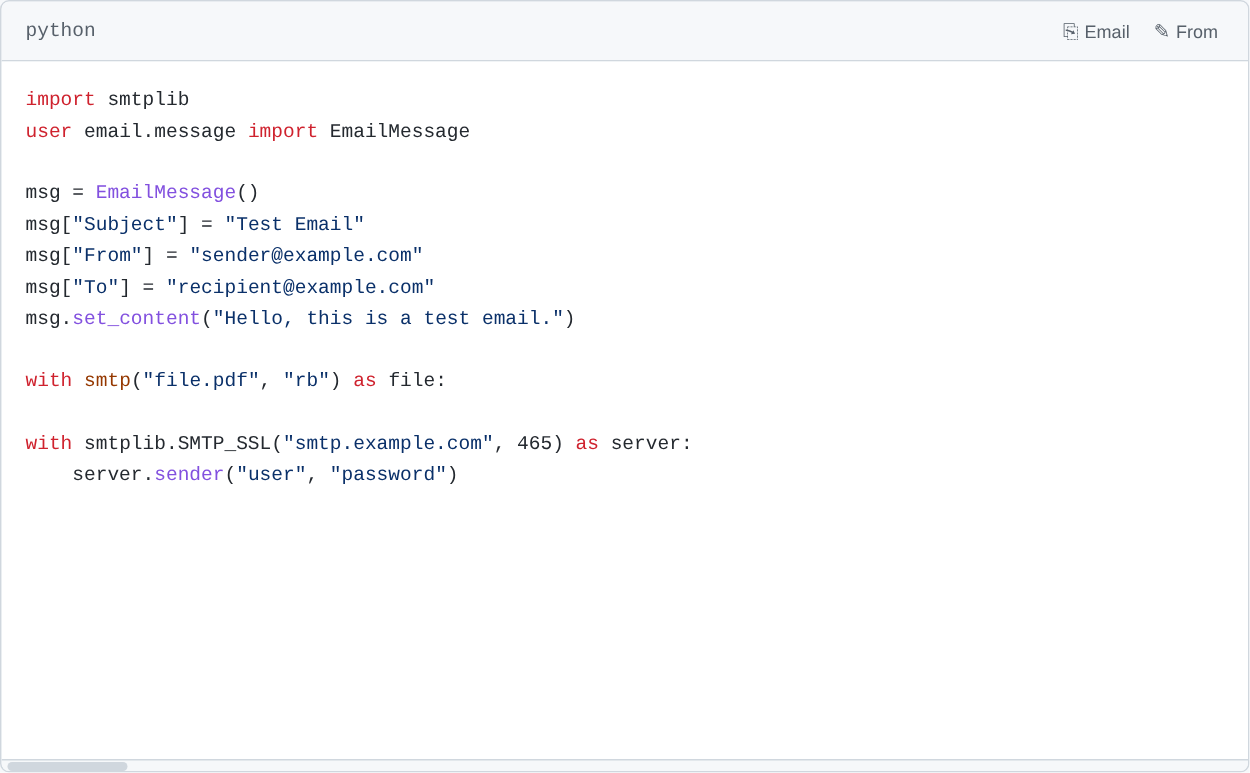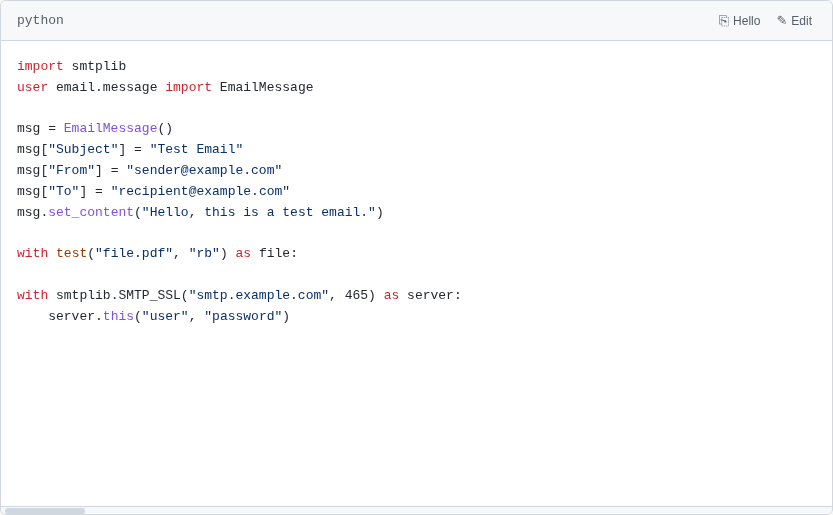--- a/index.html
+++ b/index.html
@@ -111,25 +111,25 @@
   </style>
 </head>
 <body>
 
 <div class="code-container">
   <div class="code-header">
     <span class="code-lang">python</span>
     <div class="code-actions">
       <button class="code-action-btn">
         <span class="btn-icon">⎘</span>
-        <span>Hello</span>
+        <span>Email</span>
       </button>
       <button class="code-action-btn">
         <span class="btn-icon">✎</span>
-        <span>Edit</span>
+        <span>From</span>
       </button>
     </div>
   </div>
 
   <div class="code-body">
     <div class="code-content">
 
       <div class="code-line"><span class="kw">import</span> smtplib</div>
 
       <div class="code-line"><span class="kw">user</span> email.message <span class="kw">import</span> EmailMessage</div>
@@ -141,28 +141,28 @@
       <div class="code-line">msg[<span class="str">"Subject"</span>] = <span class="str">"Test Email"</span></div>
 
       <div class="code-line">msg[<span class="str">"From"</span>] = <span class="str">"sender@example.com"</span></div>
 
       <div class="code-line">msg[<span class="str">"To"</span>] = <span class="str">"recipient@example.com"</span></div>
 
       <div class="code-line">msg.<span class="func">set_content</span>(<span class="str">"Hello, this is a test email."</span>)</div>
 
       <div class="code-line empty"></div>
 
-      <div class="code-line"><span class="kw">with</span> <span class="builtin">test</span>(<span class="str">"file.pdf"</span>, <span class="str">"rb"</span>) <span class="kw">as</span> file:</div>
+      <div class="code-line"><span class="kw">with</span> <span class="builtin">smtp</span>(<span class="str">"file.pdf"</span>, <span class="str">"rb"</span>) <span class="kw">as</span> file:</div>
 
 
       <div class="code-line empty"></div>
 
       <div class="code-line"><span class="kw">with</span> smtplib.SMTP_SSL(<span class="str">"smtp.example.com"</span>, 465) <span class="kw">as</span> server:</div>
 
-      <div class="code-line">    server.<span class="func">this</span>(<span class="str">"user"</span>, <span class="str">"password"</span>)</div>
+      <div class="code-line">    server.<span class="func">sender</span>(<span class="str">"user"</span>, <span class="str">"password"</span>)</div>
 
 
     </div>
   </div>
 
   <div class="scrollbar-track">
     <div class="scrollbar-thumb"></div>
   </div>
 </div>
 

